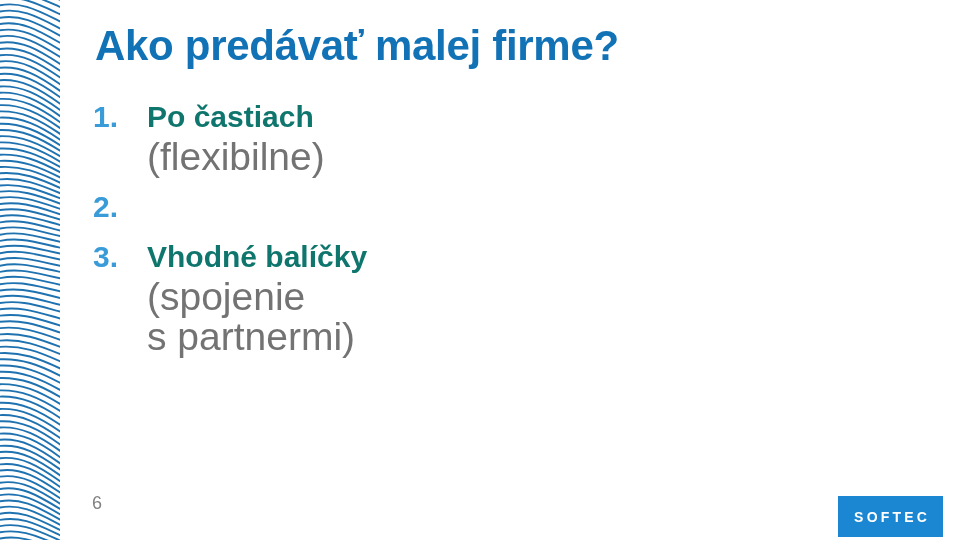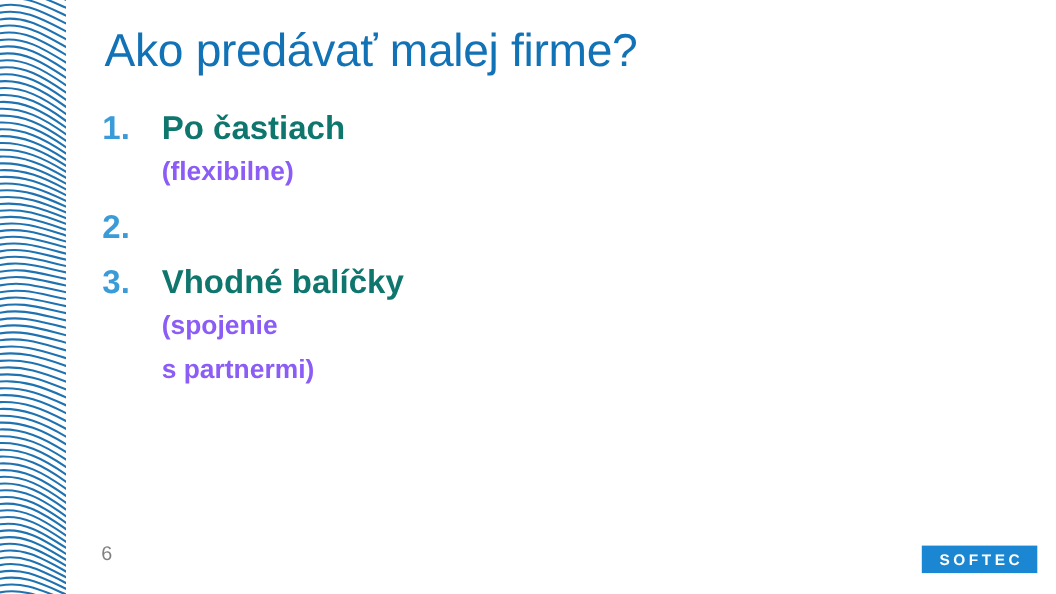--- a/index.html
+++ b/index.html
@@ -34,21 +34,21 @@
     display: block;
   }
 
   
   .slide-title {
     position: absolute;
     left: 95px;
     top: 22px;
     width: 830px;
     font-size: 42px;
-    font-weight: normal;
+    font-weight: bold;
     line-height: 1.12;
     color: #1272b6;
     letter-spacing: -0.3px;
     white-space: nowrap;
   }
 
   
   .body-list {
     position: absolute;
     left: 93px;
@@ -72,42 +72,42 @@
     flex: 1 1 auto;
   }
   .item-heading {
     font-size: 30px;
     font-weight: bold;
     color: #0f766e;
     line-height: 40px;
     white-space: nowrap;
   }
   .item-sub {
-    font-size: 24px;
-    font-weight: bold;
-    color: #8b5cf6;
+    font-size: 39px;
+    font-weight: normal;
+    color: #737373;
     line-height: 40px;
     white-space: nowrap;
   }
 
   
   .page-number {
     position: absolute;
     left: 92px;
     top: 491px;
     font-size: 18px;
     color: #808080;
     line-height: 24px;
   }
   .logo {
     position: absolute;
     left: 838px;
     top: 496px;
     width: 105px;
-    height: 25px;
+    height: 41px;
     background: #1b87d2;
     display: flex;
     align-items: center;
     justify-content: center;
   }
   .logo-text {
     color: #ffffff;
     font-size: 14px;
     font-weight: bold;
     letter-spacing: 3.2px;

